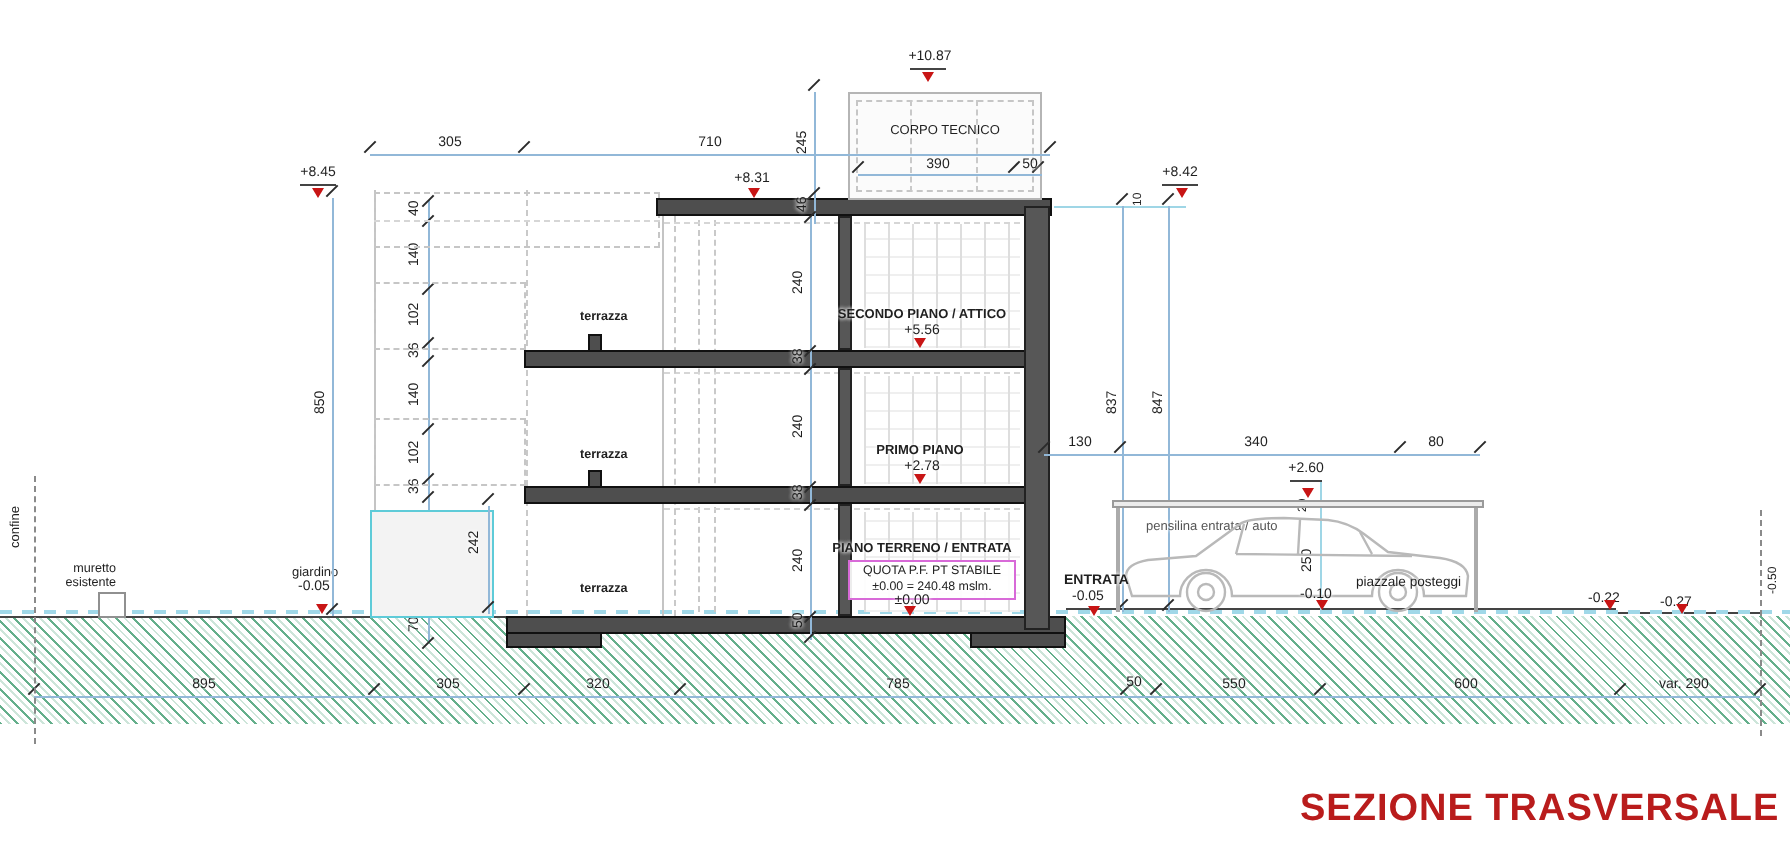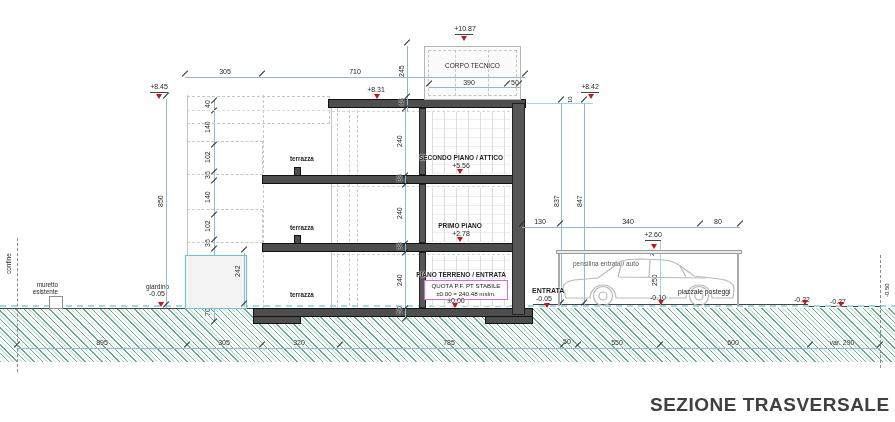--- a/index.html
+++ b/index.html
@@ -28,21 +28,21 @@
   .hatch{position:absolute;background:
      repeating-linear-gradient(45deg, rgba(56,152,106,.7) 0 1px, transparent 1px 6px),
      repeating-linear-gradient(45deg, rgba(56,152,106,.25) 3px 4px, transparent 4px 6px)}
   .gdash{position:absolute;height:2px;background:
      repeating-linear-gradient(90deg,#a0d8e8 0 6px,transparent 6px 11px)}
   .ladder{position:absolute;background:
      repeating-linear-gradient(90deg,#dedede 0 1px,transparent 1px 12px),
      repeating-linear-gradient(0deg,#efefef 0 1px,transparent 1px 9px)}
   .qbox{position:absolute;border:1px solid #d86ad8;background:rgba(255,255,255,.92);
         font-size:6.2px;line-height:1.3;padding:1px 3px;text-align:center;color:#222}
-  .ttl{position:absolute;font-size:19px;font-weight:bold;letter-spacing:.5px;color:#404040;white-space:nowrap}
+  .ttl{position:absolute;font-size:19px;font-weight:bold;letter-spacing:.5px;color:#b91c1c;white-space:nowrap}
   .conf{position:absolute;width:0;border-left:1px dashed #8a8a8a}
 </style>
 </head>
 <body>
 
 <div class="canvas">
 
   <div class="hatch" style="left:0;top:308;width:895px;height:54px;top:308px"></div>
   <div class="eline" style="left:0;top:308px;width:253px"></div>
   <div class="eline" style="left:533px;top:304px;width:275px"></div>

